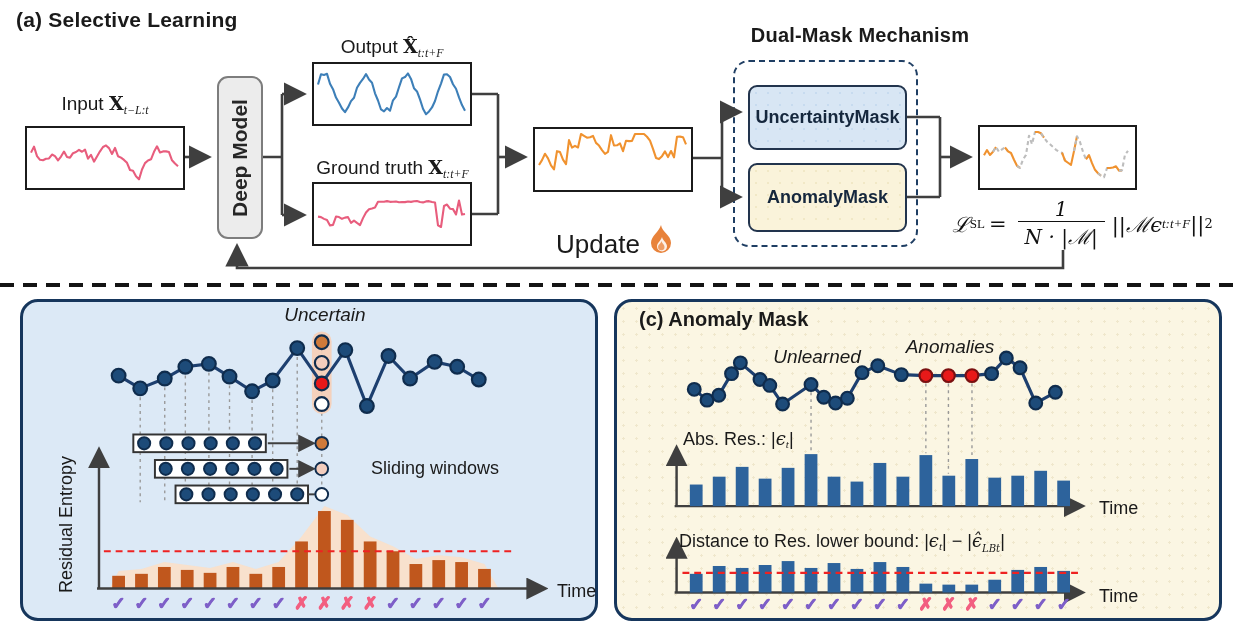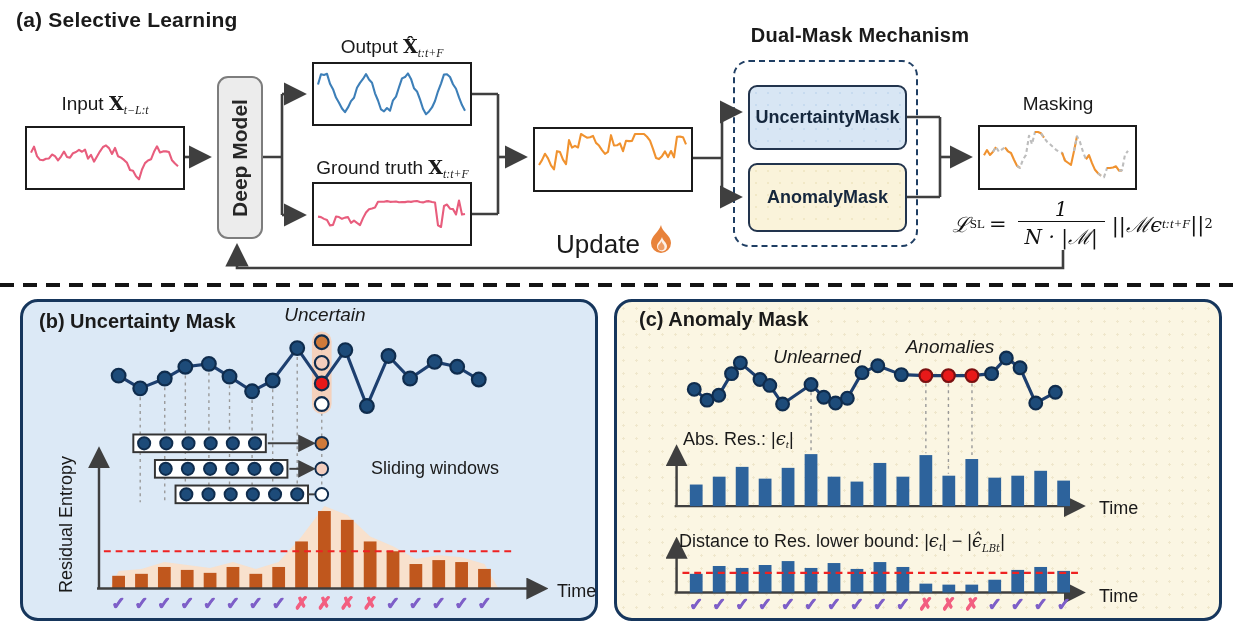--- a/index.html
+++ b/index.html
@@ -82,21 +82,20 @@
 
   <div class="maskbox" style="left:748px;top:85px;width:159px;height:65px;background-color:#d8e6f4;background-image:radial-gradient(circle,#c7dbef 1.1px,transparent 1.2px);">
     <span>Uncertainty</span>
     <span>Mask</span>
   </div>
   <div class="maskbox" style="left:748px;top:163px;width:159px;height:69px;background-color:#faf3da;background-image:radial-gradient(circle,#f1e8c6 1.1px,transparent 1.2px);">
     <span>Anomaly</span>
     <span>Mask</span>
   </div>
 
-  <div class="abs ctr lbl" style="left:978px;top:93px;width:160px;">Masking</div>
   <div class="sbox" style="left:978px;top:125px;width:159px;height:65px;">
     <svg id="svg-masking" width="154" height="60">
         <polyline fill="none" stroke-width="2.1" stroke-linejoin="round" stroke="#f0922f" points="4,28.179662689566612 7,23.07456424728036 10,27.945741303698718 13,24.80628987044568 16,19.965258654154475"></polyline>
         <polyline fill="none" stroke-width="2.1" stroke-linejoin="round" stroke="#bdbdbd" stroke-dasharray="4 3" points="13,24.80628987044568 16,19.965258654154475 19,24.828027400365976 22,22.425260341368727 25,20.39233621865141 28,24.302917944901942"></polyline>
         <polyline fill="none" stroke-width="2.1" stroke-linejoin="round" stroke="#f0922f" points="25,20.39233621865141 28,24.302917944901942 31,26.0022784025341 34,32.76092392377622 37,38.77100740701093 40,40.85728889050301"></polyline>
         <polyline fill="none" stroke-width="2.1" stroke-linejoin="round" stroke="#bdbdbd" stroke-dasharray="4 3" points="37,38.77100740701093 40,40.85728889050301 43,32.60535979209073 46,27.929245121685895 49,8.693897004867754 52,17.201309566420605 55,5 58,5"></polyline>
         <polyline fill="none" stroke-width="2.1" stroke-linejoin="round" stroke="#f0922f" points="55,5 58,5 61,6.3217626449815985 64,10.64353961343534"></polyline>
         <polyline fill="none" stroke-width="2.1" stroke-linejoin="round" stroke="#bdbdbd" stroke-dasharray="4 3" points="61,6.3217626449815985 64,10.64353961343534 67,14.636053173170701 70,17.303995411227948 73,19.93264829079191 76,22.864468996029057 79,24.71858731447839 82,25.74453288395295 85,33.562723995385646"></polyline>
         <polyline fill="none" stroke-width="2.1" stroke-linejoin="round" stroke="#f0922f" points="82,25.74453288395295 85,33.562723995385646 88,35.748103119075424 91,37.899382342012636 94,24.142068214692042 97,9.20162641903292"></polyline>
         <polyline fill="none" stroke-width="2.1" stroke-linejoin="round" stroke="#bdbdbd" stroke-dasharray="4 3" points="94,24.142068214692042 97,9.20162641903292 100,14.949053623114644 103,24.893090452766536 106,32.42460793955527 109,28.215677115290962"></polyline>
@@ -249,21 +248,20 @@
         <text x="281.4" y="313" text-anchor="middle" font-size="17" font-weight="bold" fill="#f25f80" stroke="#f25f80" stroke-width="0.9" paint-order="stroke">✗</text>
         <text x="304.70000000000005" y="313" text-anchor="middle" font-size="17" font-weight="bold" fill="#f25f80" stroke="#f25f80" stroke-width="0.9" paint-order="stroke">✗</text>
         <text x="328" y="313" text-anchor="middle" font-size="17" font-weight="bold" fill="#f25f80" stroke="#f25f80" stroke-width="0.9" paint-order="stroke">✗</text>
         <text x="351.3" y="313" text-anchor="middle" font-size="17" font-weight="bold" fill="#f25f80" stroke="#f25f80" stroke-width="0.9" paint-order="stroke">✗</text>
         <text x="374.6" y="313" text-anchor="middle" font-size="17" font-weight="bold" fill="#7e5fc8" stroke="#7e5fc8" stroke-width="0.9" paint-order="stroke">✓</text>
         <text x="397.90000000000003" y="313" text-anchor="middle" font-size="17" font-weight="bold" fill="#7e5fc8" stroke="#7e5fc8" stroke-width="0.9" paint-order="stroke">✓</text>
         <text x="421.2" y="313" text-anchor="middle" font-size="17" font-weight="bold" fill="#7e5fc8" stroke="#7e5fc8" stroke-width="0.9" paint-order="stroke">✓</text>
         <text x="444.5" y="313" text-anchor="middle" font-size="17" font-weight="bold" fill="#7e5fc8" stroke="#7e5fc8" stroke-width="0.9" paint-order="stroke">✓</text>
         <text x="467.8" y="313" text-anchor="middle" font-size="17" font-weight="bold" fill="#7e5fc8" stroke="#7e5fc8" stroke-width="0.9" paint-order="stroke">✓</text>
       </svg>
-    <div class="abs panel-title" style="left:16px;top:8px;">(b) Uncertainty Mask</div>
     <div class="abs ctr ital" style="left:237px;top:2px;width:130px;">Uncertain</div>
     <div class="abs axis-lbl" style="left:348px;top:156px;width:170px;">Sliding windows</div>
     <div class="abs ctr axis-lbl rot-lbl" style="left:-42px;top:212px;width:170px;">Residual Entropy</div>
     <div class="abs axis-lbl" style="left:534px;top:279px;">Time</div>
   </section>
 
   <section class="panel" style="left:614px;top:299px;width:608px;height:322px;background-color:#fbf6e3;background-image:radial-gradient(circle,#efe7cc 1.2px,transparent 1.3px);background-size:13px 13px;">
     <svg id="svg-pc" class="abs" style="left:0;top:0;" width="602" height="316" viewBox="0 0 608 322">
         <defs>
           <marker id="ahc" markerWidth="9" markerHeight="9" refX="7" refY="4.5" orient="auto">

